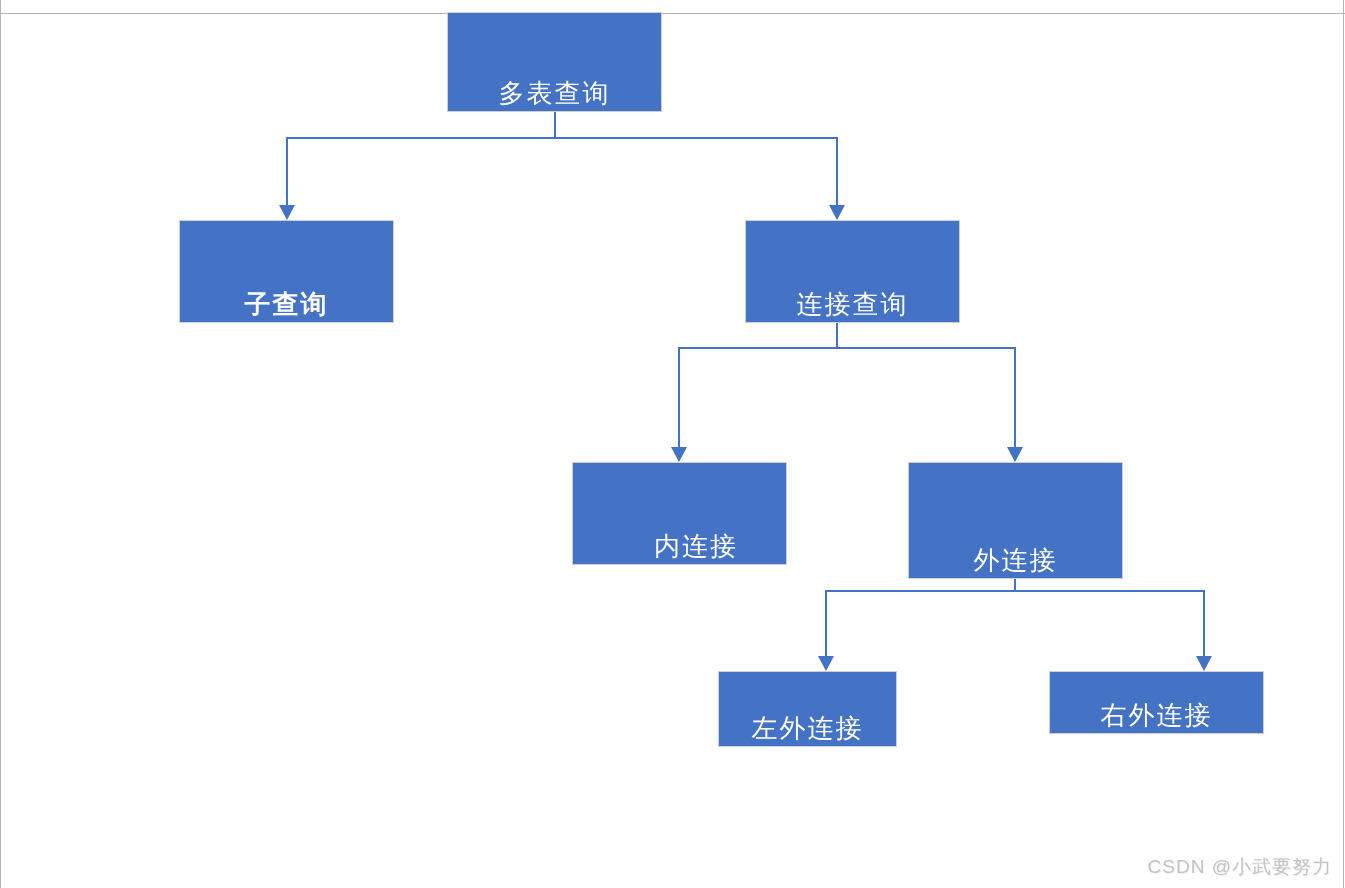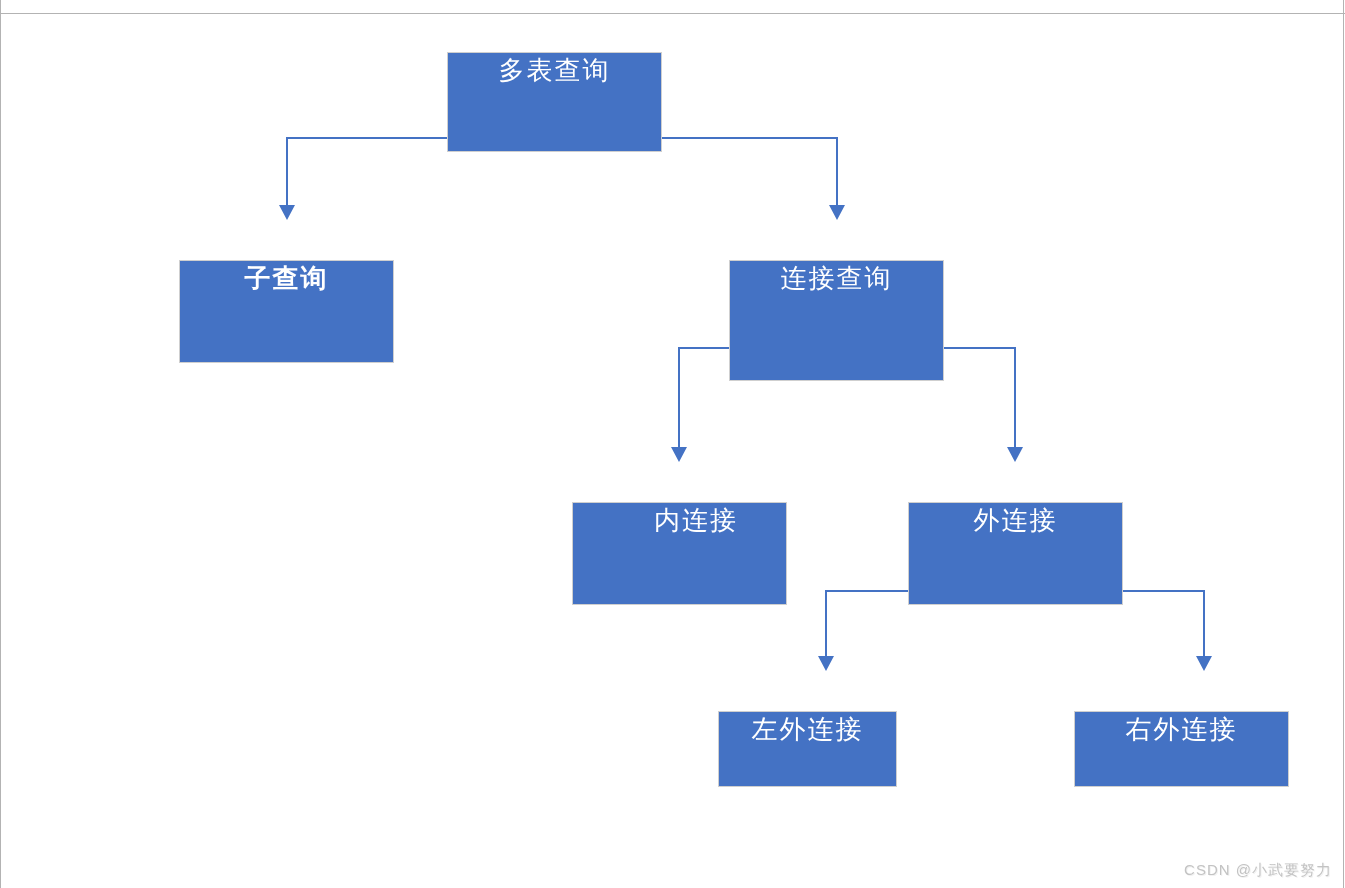--- a/index.html
+++ b/index.html
@@ -36,40 +36,39 @@
   svg.connectors polygon { fill: #4472c4; stroke: none; }
 
   
   .node {
     position: absolute;
     background: #4472c4;
     border: 1px solid #cfcfcf;
     box-sizing: border-box;
     color: #ffffff;
     display: flex;
-    align-items: flex-start;
+    align-items: flex-end;
     justify-content: center;
     font-size: 26px;
     letter-spacing: 2px;
     z-index: 3;
-    margin-top: 40px;
   }
   .n-root        { left: 447px;  top: 12px;  width: 215px; height: 100px; }
   .n-subquery    { left: 179px;  top: 220px; width: 215px; height: 103px; font-weight: bold; }
-  .n-join        { left: 729px;  top: 220px; width: 215px; height: 121px; }
+  .n-join        { left: 745px;  top: 220px; width: 215px; height: 103px; }
   .n-inner       { left: 572px;  top: 462px; width: 215px; height: 103px; padding-left: 33px; }
-  .n-outer       { left: 908px;  top: 462px; width: 215px; height: 103px; }
+  .n-outer       { left: 908px;  top: 462px; width: 215px; height: 117px; }
   .n-left-outer  { left: 718px;  top: 671px; width: 179px; height: 76px; }
-  .n-right-outer { left: 1074px; top: 671px; width: 215px; height: 76px; font-family: Liberation Mono, monospace; }
+  .n-right-outer { left: 1049px; top: 671px; width: 215px; height: 63px; font-family: Liberation Mono, monospace; }
 
   .watermark {
     position: absolute;
     right: 13px;
     bottom: 8px;
-    font-size: 15px;
+    font-size: 19px;
     color: #c3c3c3;
     text-shadow: 1px 1px 0 #f2f2f2;
     z-index: 4;
     letter-spacing: 1px;
   }
 </style>
 </head>
 <body>
 
 <div class="canvas">

